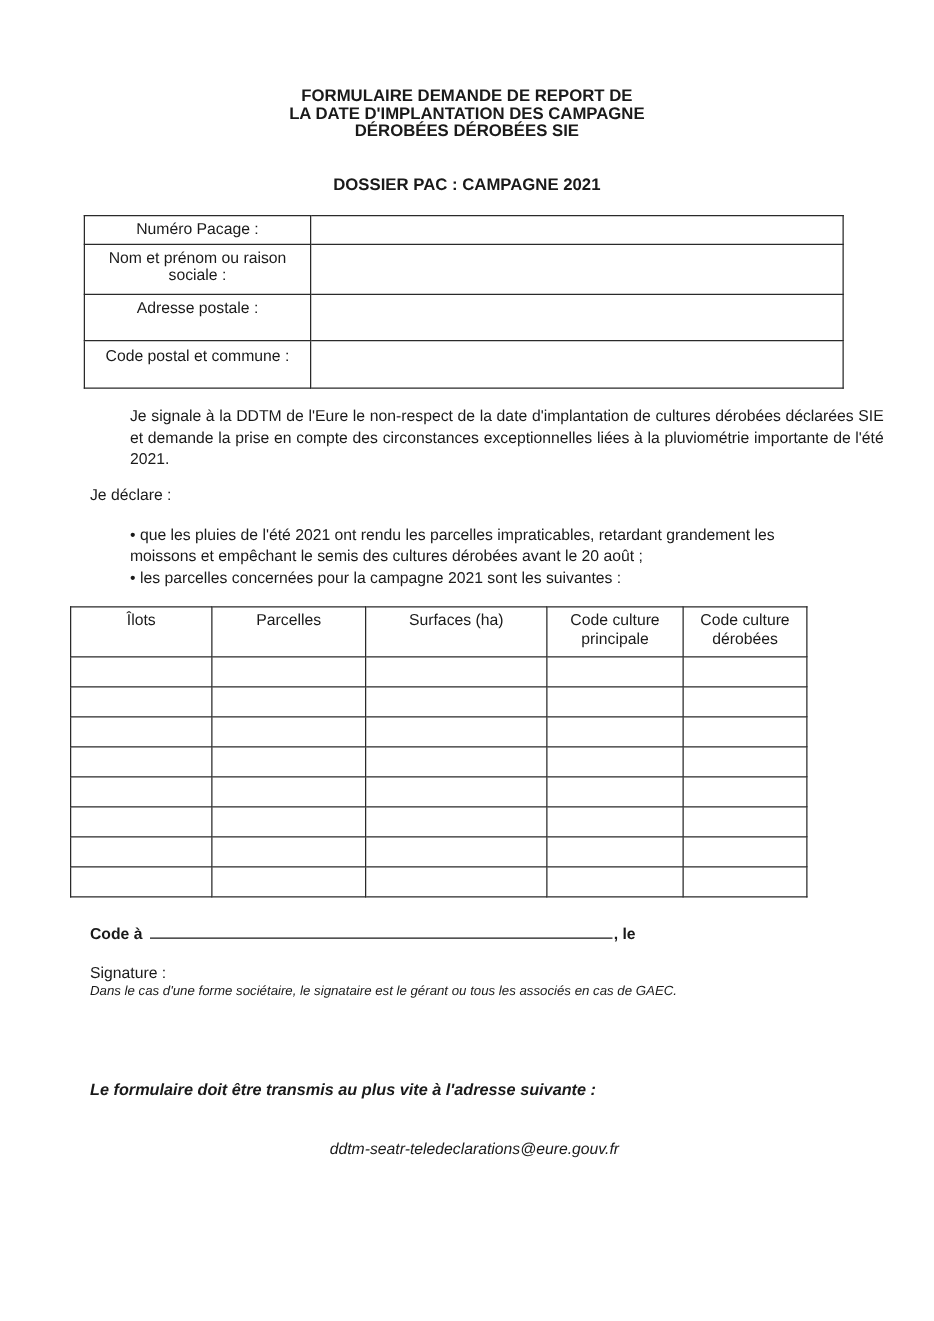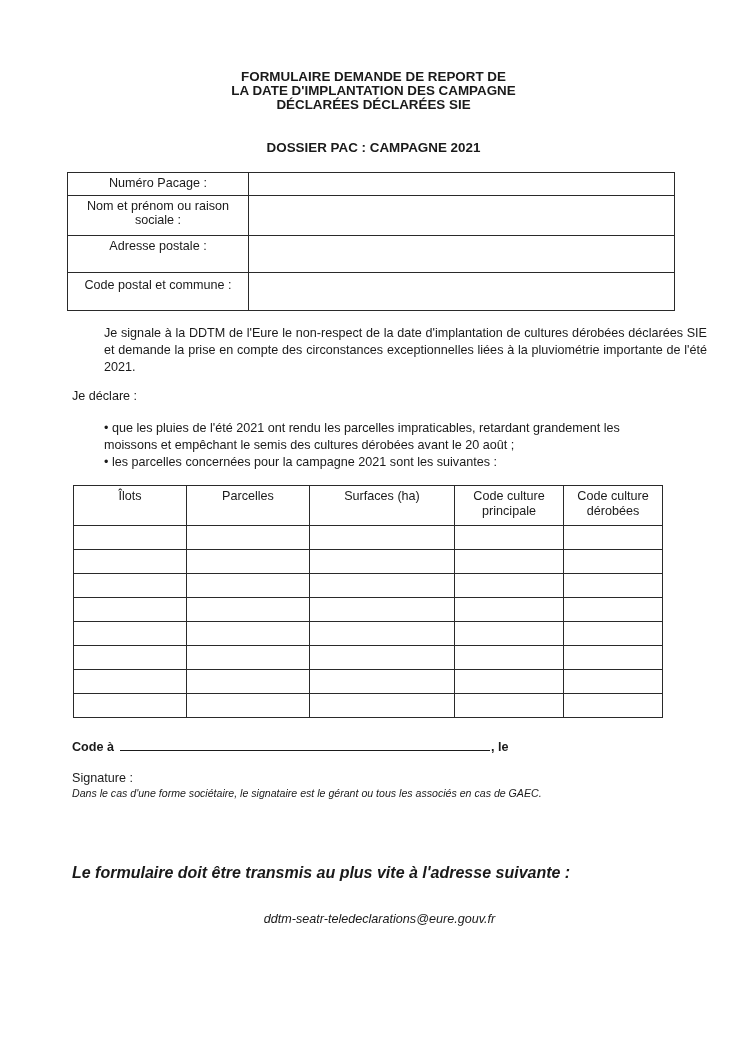--- a/index.html
+++ b/index.html
@@ -20,38 +20,38 @@
   table { border-collapse: collapse; }
   .id-table { left: 67px; top: 172px; width: 608px; }
   .id-table td { border: 1.6px solid #2a2a2a; font-size: 12.6px; vertical-align: top; padding: 3px 5px 0 5px; line-height: 14px; }
   .id-table td.lbl { width: 170px; text-align: center; }
   .para {
     left: 72px; width: 603px; font-size: 12.6px; line-height: 17px; text-align: justify; top: 325px; margin-left: 32px;
   }
   .declare { left: 72px; top: 389px; font-size: 12.6px; }
   .bullets { left: 104px; width: 571px; top: 420px; font-size: 12.6px; line-height: 17px; }
   .bullets div { white-space: nowrap; }
-  .parc-table { left: 73px; top: 485px; width: 590px; }
+  .parc-table { left: 56px; top: 485px; width: 590px; }
   .parc-table th, .parc-table td { border: 1.6px solid #2a2a2a; }
   .parc-table th { font-weight: normal; font-size: 12.6px; line-height: 15px; vertical-align: top; padding: 3px 2px 0 2px; height: 36px; text-align: center; }
   .parc-table td { height: 21px; }
   .fait { left: 72px; top: 738px; font-size: 12.6px; font-weight: bold; white-space: nowrap; }
   .fait .line { display: inline-block; width: 370px; border-bottom: 1.3px solid #1a1a1a; margin: 0 1px 0 6px; height: 12px; vertical-align: baseline; }
   .sig-label { left: 72px; top: 771px; font-size: 12.6px; }
   .sig-note { left: 72px; top: 787px; font-size: 10.6px; font-style: italic; white-space: nowrap; }
-  .transmit { left: 72px; top: 864px; font-size: 16px; font-weight: bold; font-style: italic; white-space: nowrap; }
+  .transmit { left: 72px; top: 864px; font-size: 13px; font-weight: bold; font-style: italic; white-space: nowrap; }
   .email { left: 0; width: 747px; text-align: center; top: 912px; font-size: 12.6px; font-weight: normal; font-style: italic; padding-left: 12px; box-sizing: border-box; }
 </style>
 </head>
 <body>
 
 <div class="abs title">
   <div>FORMULAIRE DEMANDE DE REPORT DE</div>
   <div>LA DATE D'IMPLANTATION DES CAMPAGNE</div>
-  <div>DÉCLARÉES DÉCLARÉES SIE</div>
+  <div>DÉROBÉES DÉROBÉES SIE</div>
 </div>
 <div class="abs subtitle">DOSSIER PAC : CAMPAGNE 2021</div>
 
 <table class="abs id-table">
   <tbody>
       <tr style="height:23px">
     <td class="lbl">Numéro Pacage :</td>
     <td></td>
   </tr>
   <tr style="height:40px">

